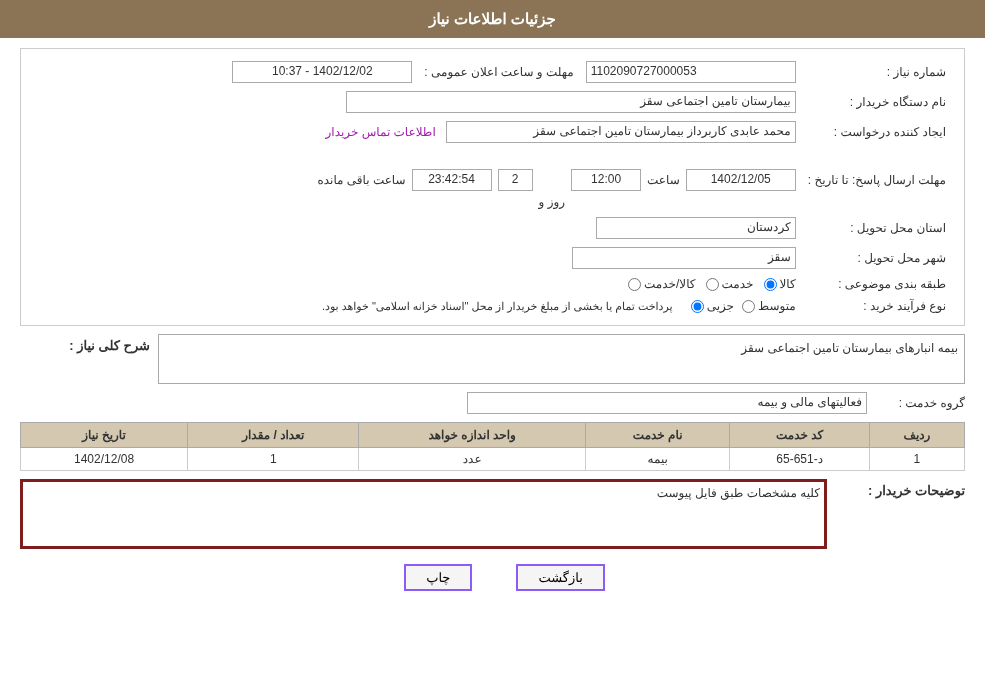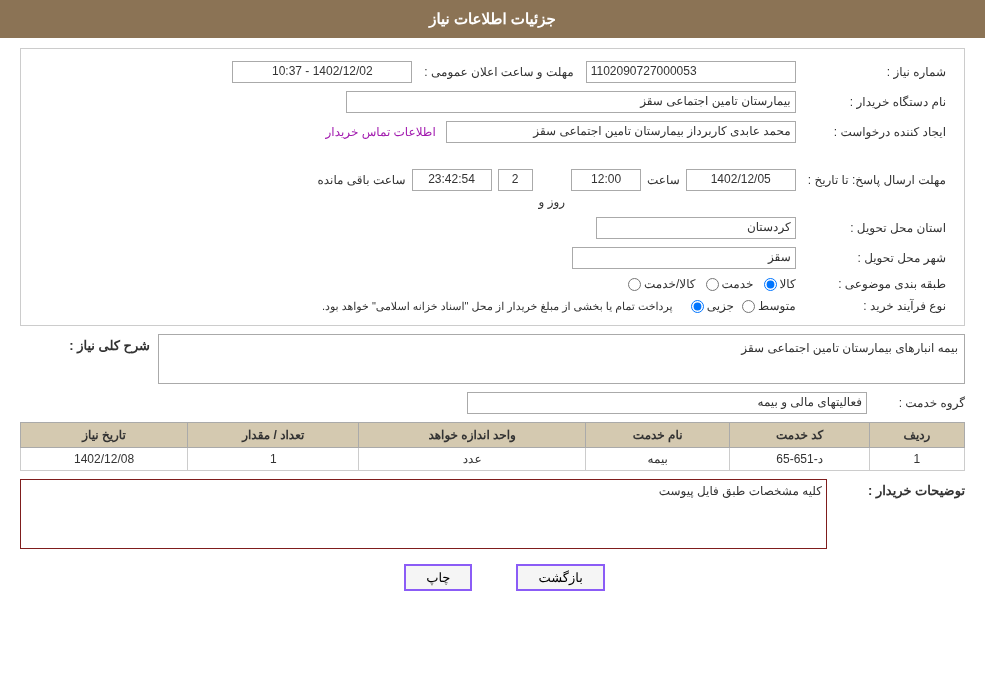--- a/index.html
+++ b/index.html
@@ -325,21 +325,21 @@
             <td>1402/12/08</td>
           </tr>
         </tbody>
     </table>
 
     <div style="display:flex; align-items:flex-start; gap:8px; margin-bottom:8px; direction:rtl;">
       <div style="width:130px; text-align:right; padding-top:4px;">
         <span style="font-size:13px; font-weight:bold;">توضیحات خریدار :</span>
       </div>
       <div style="flex:1;">
-        <div class="description-area2" style="direction:rtl; text-align:right; min-height:70px; border:1px solid #7f1d1d;">کلیه مشخصات طبق فایل پیوست</div>
+        <div class="description-area2" style="direction:rtl; text-align:right; min-height:70px; border:3px solid #7f1d1d;">کلیه مشخصات طبق فایل پیوست</div>
       </div>
     </div>
 
     <div class="button-row">
       <button class="btn btn-back">بازگشت</button>
       <button class="btn btn-print">چاپ</button>
     </div>
 
   </div>
 </div>

